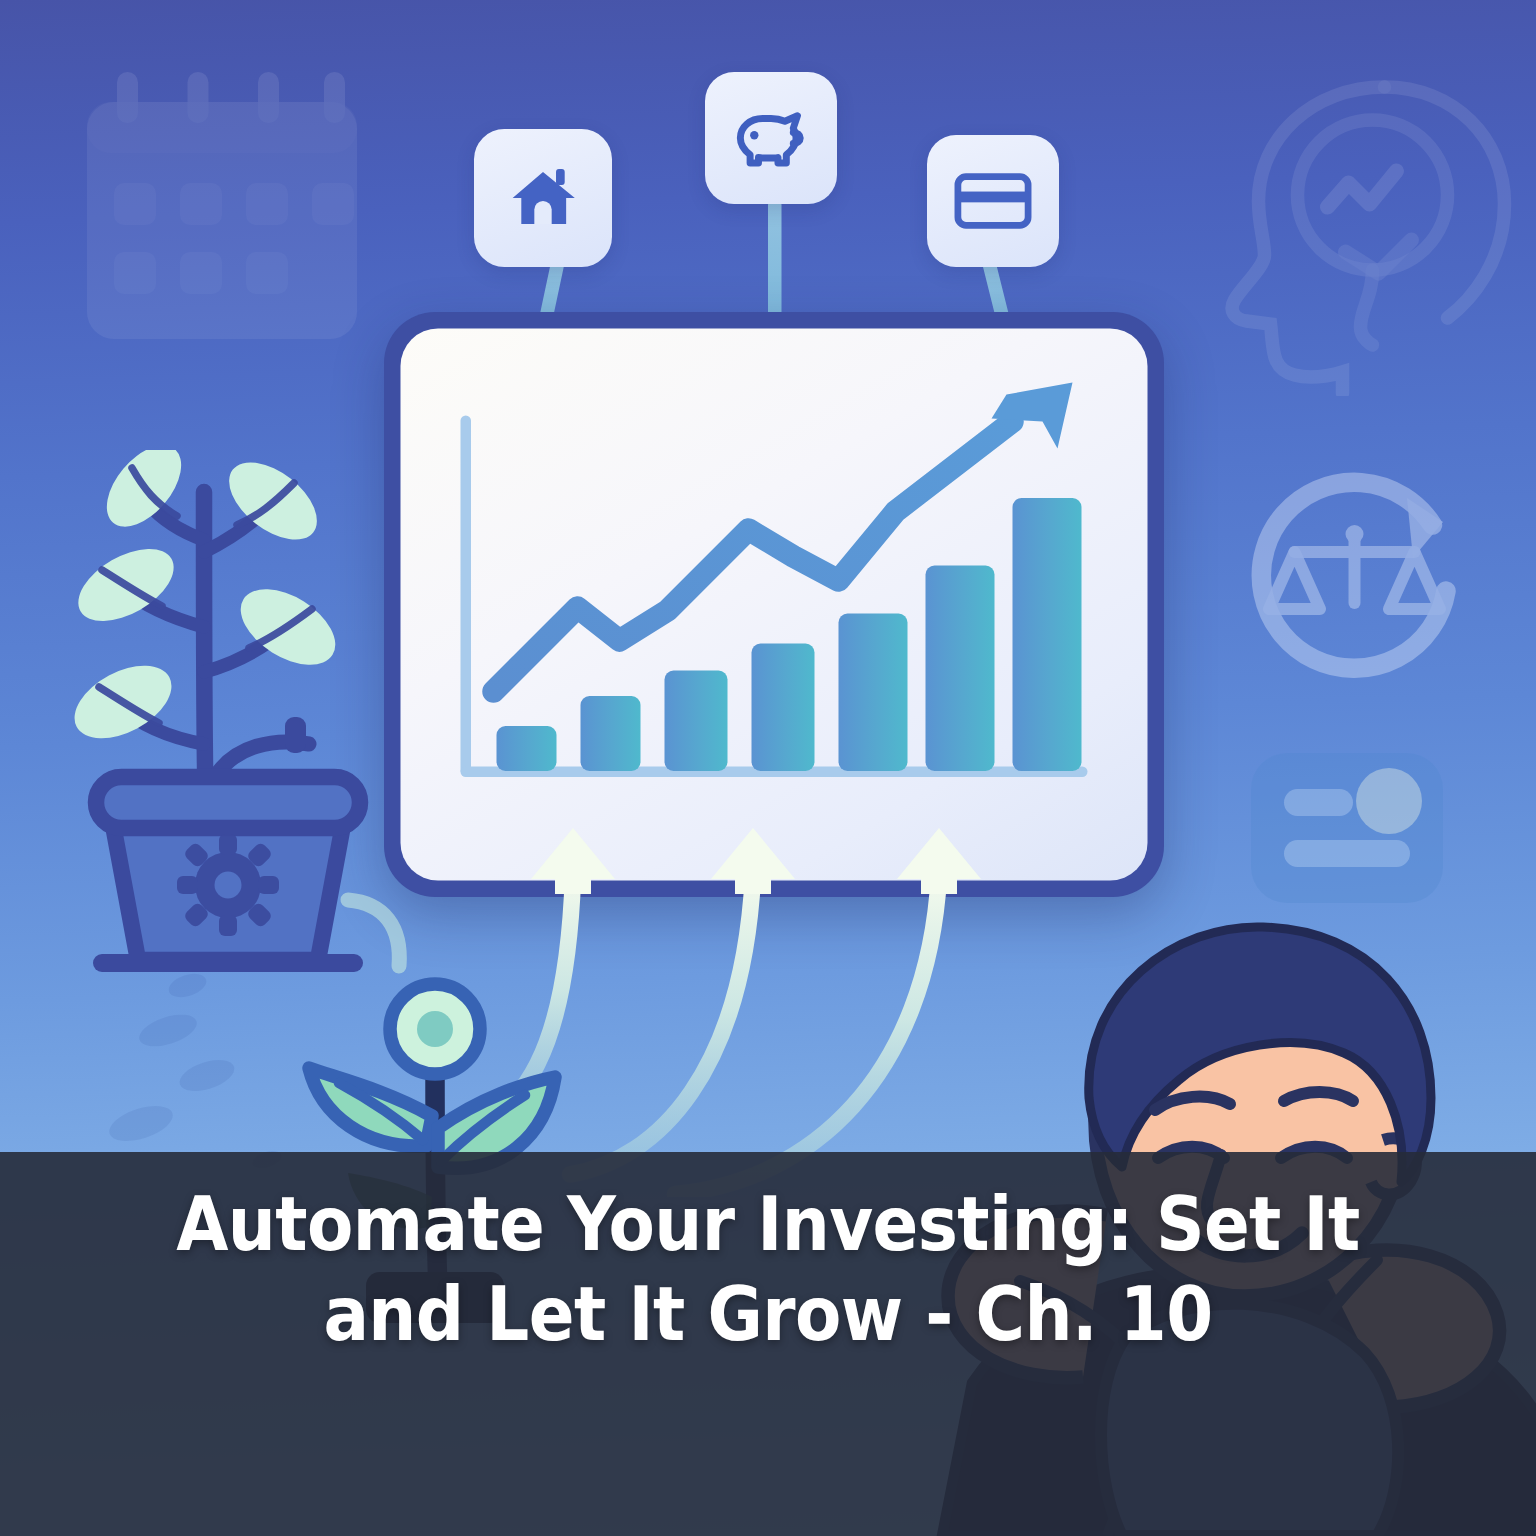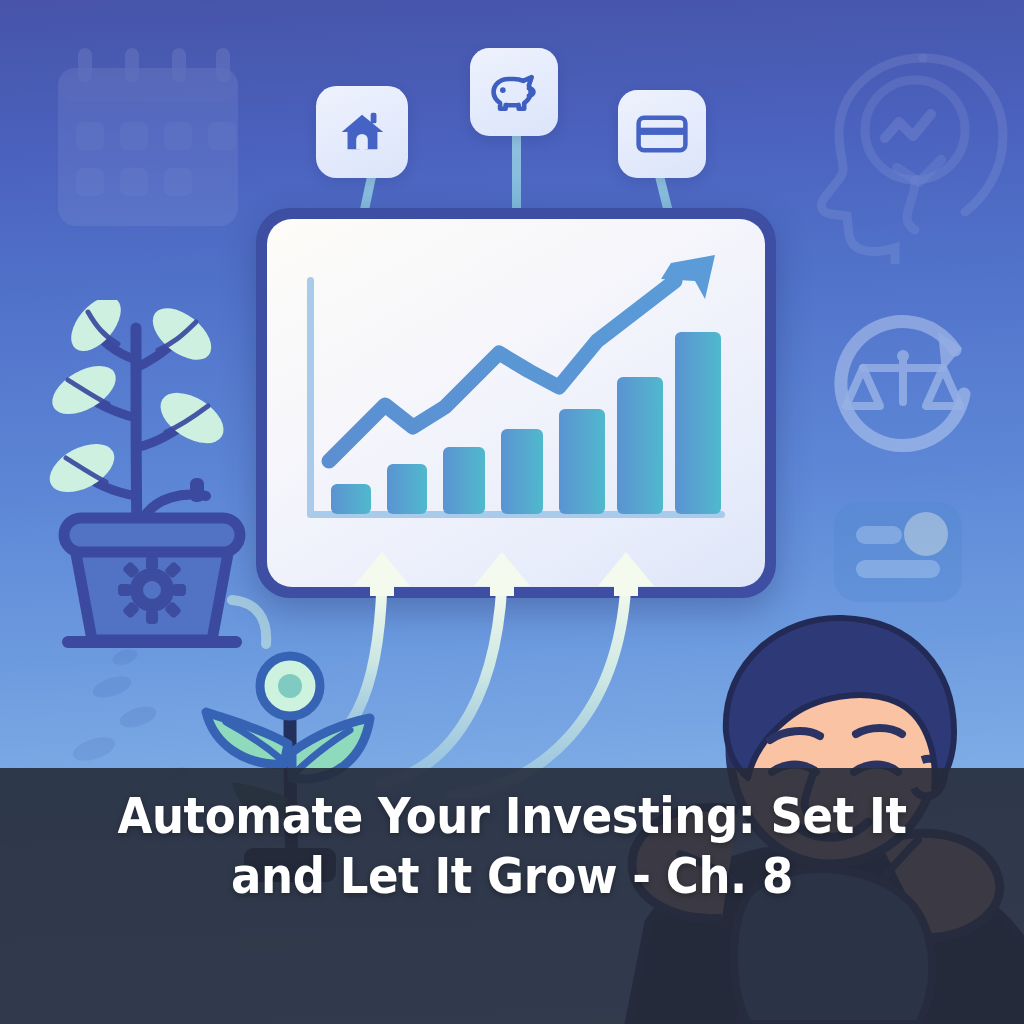--- a/index.html
+++ b/index.html
@@ -366,15 +366,15 @@
       </g>
 
       <path d="M196 178 C 190 200, 182 212, 190 222 C 194 228, 202 228, 208 224" fill="none" stroke="#2a3361" stroke-width="8" stroke-linecap="round"></path>
 
       <path d="M176 232 C 196 250, 230 250, 250 230" fill="none" stroke="#2a3361" stroke-width="9" stroke-linecap="round"></path>
     </svg>
   </div>
 
   <div class="layer" id="caption-band"></div>
   <div id="caption-text">Automate Your Investing: Set It
-and Let It Grow - Ch. 8</div>
+and Let It Grow - Ch. 10</div>
 
 </div>
 
 </body></html>

